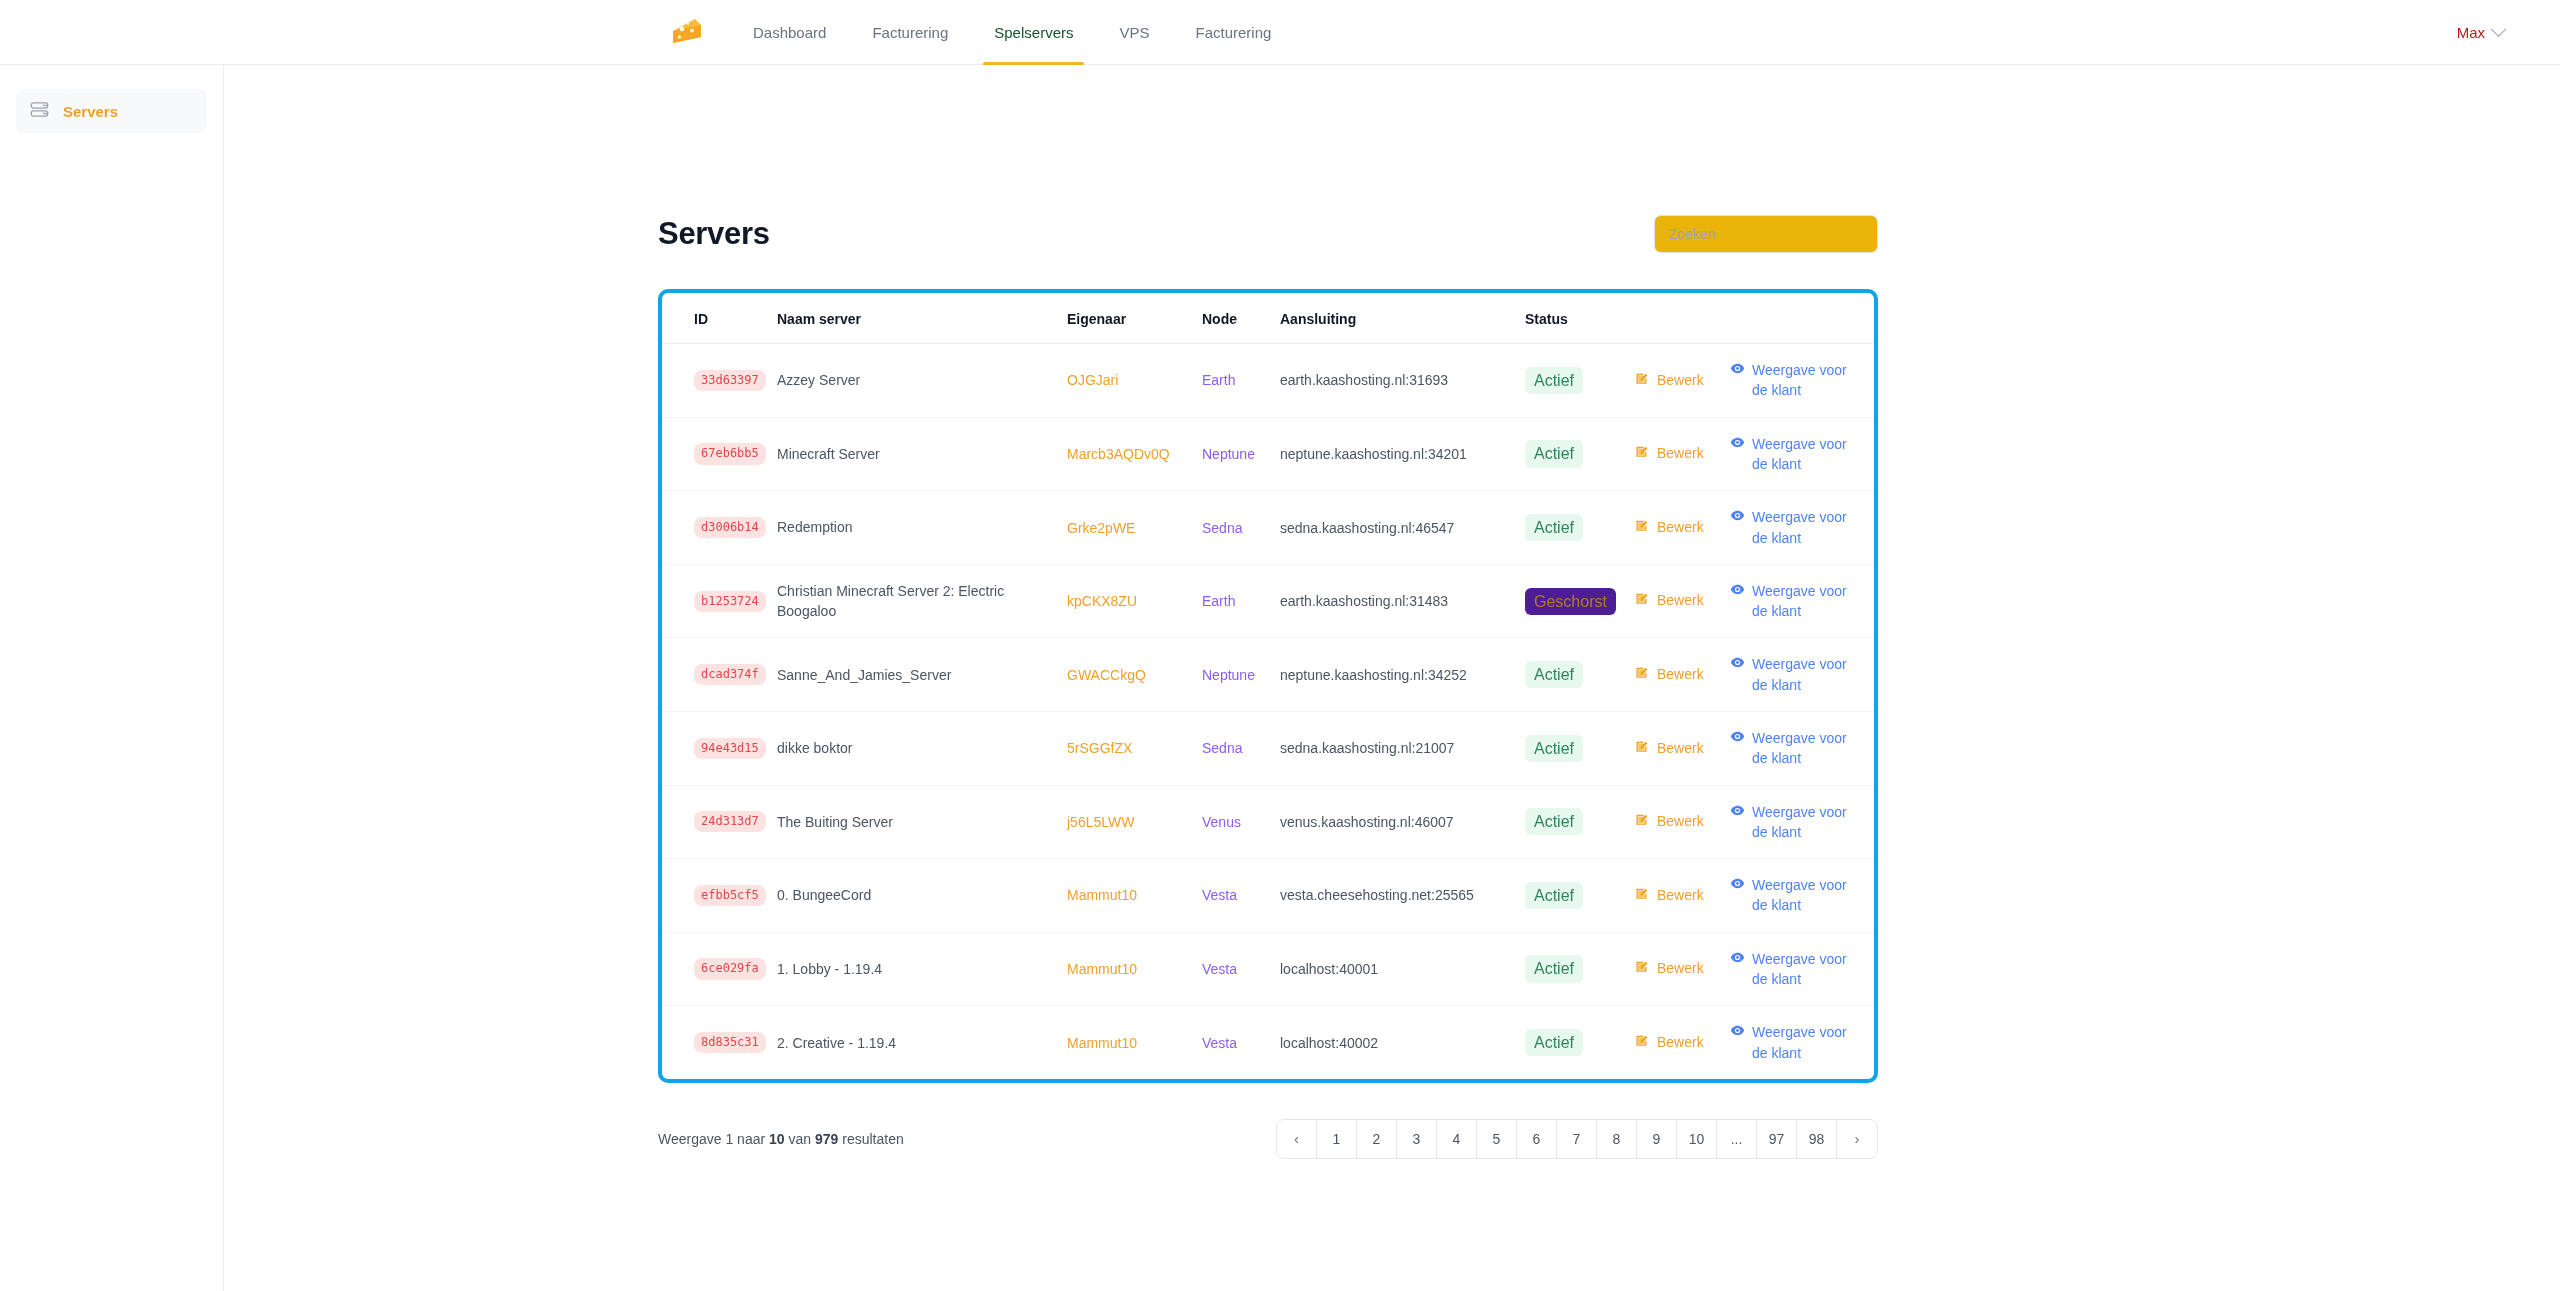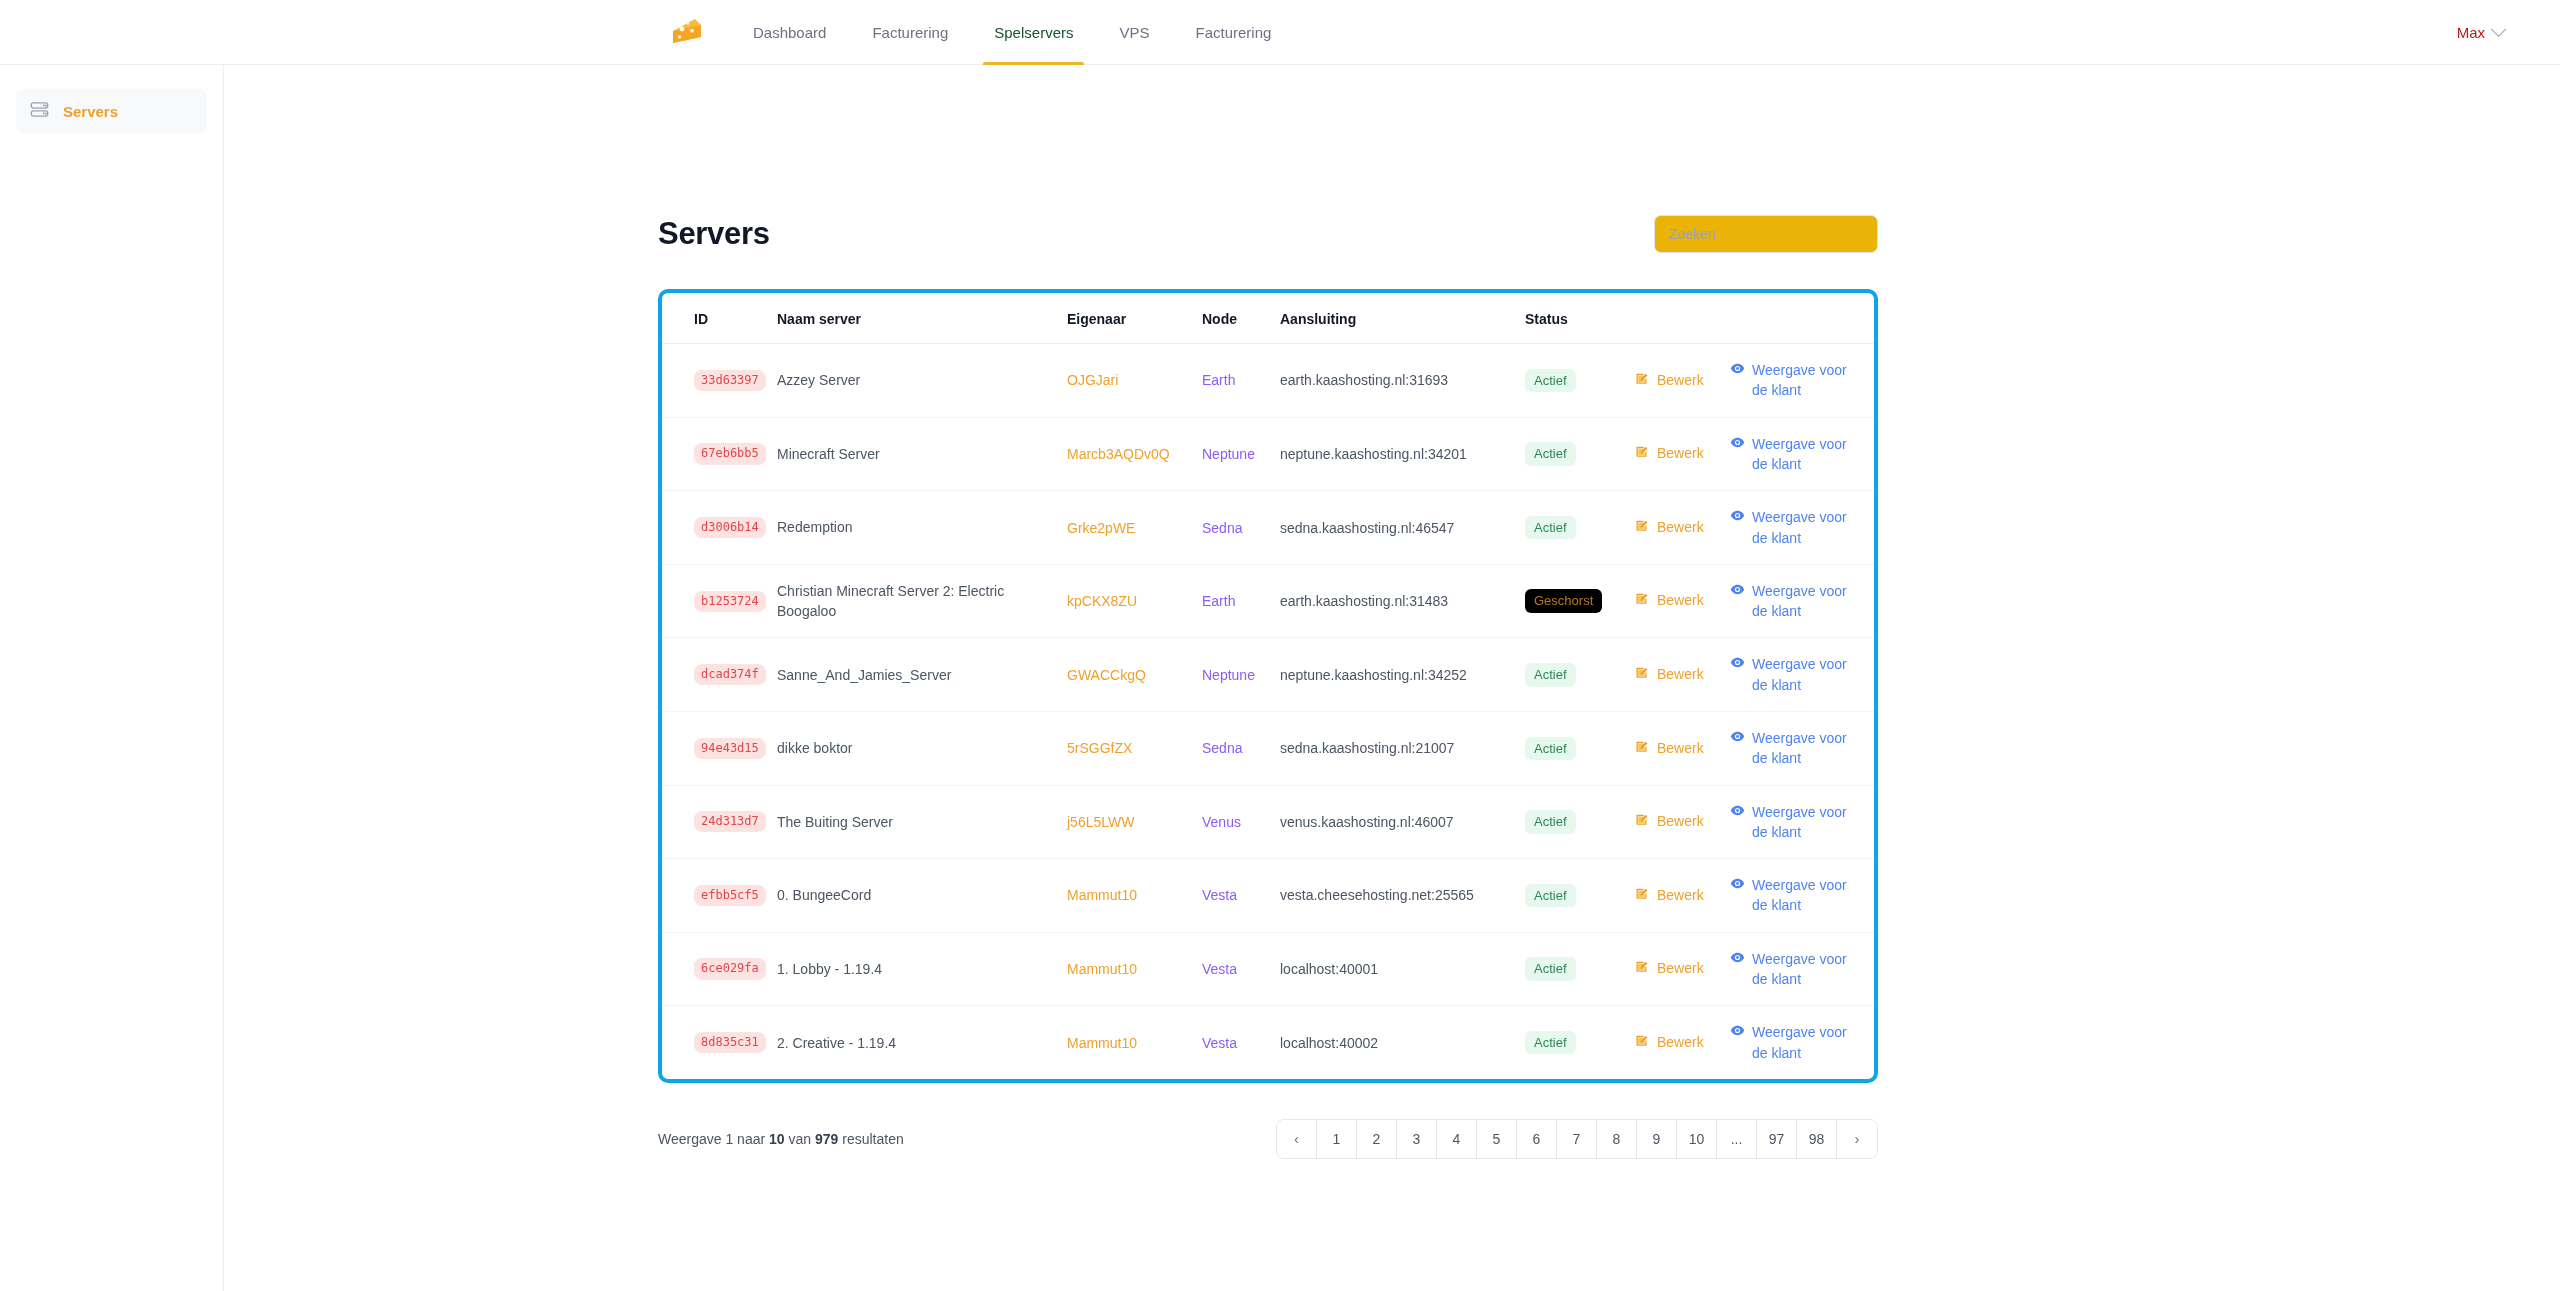--- a/index.html
+++ b/index.html
@@ -187,28 +187,28 @@
     line-height: 1.1;
     white-space: nowrap;
   }
   .srv-name { color: #4b5563; line-height: 1.45; display: block; padding-right: 14px; }
   .owner-link { color: #f0a02a; cursor: pointer; }
   .node-link  { color: #8b5cf6; cursor: pointer; }
   .conn-text  { color: #4b5563; }
 
   .badge {
     display: inline-block;
-    font-size: 13px;
+    font-size: 16px;
     padding: 4px 9px;
     border-radius: 6px;
     line-height: 1.2;
     white-space: nowrap;
   }
   .badge-actief    { background: #e7f8ee; color: #2f855a; }
-  .badge-geschorst { background: #000000; color: #b7791f; }
+  .badge-geschorst { background: #4c1d95; color: #b7791f; }
 
   .action {
     display: inline-flex;
     align-items: flex-start;
     gap: 7px;
     cursor: pointer;
     line-height: 1.45;
   }
   .action-edit { color: #f0a02a; }
   .action-view { color: #4f83f1; max-width: 120px; }

